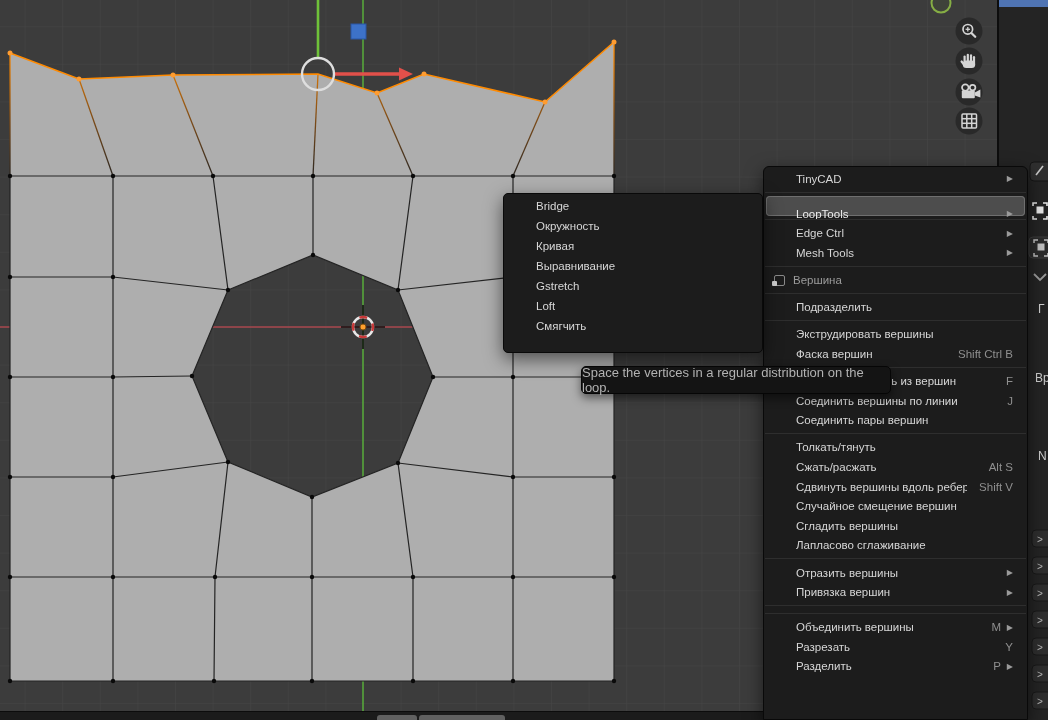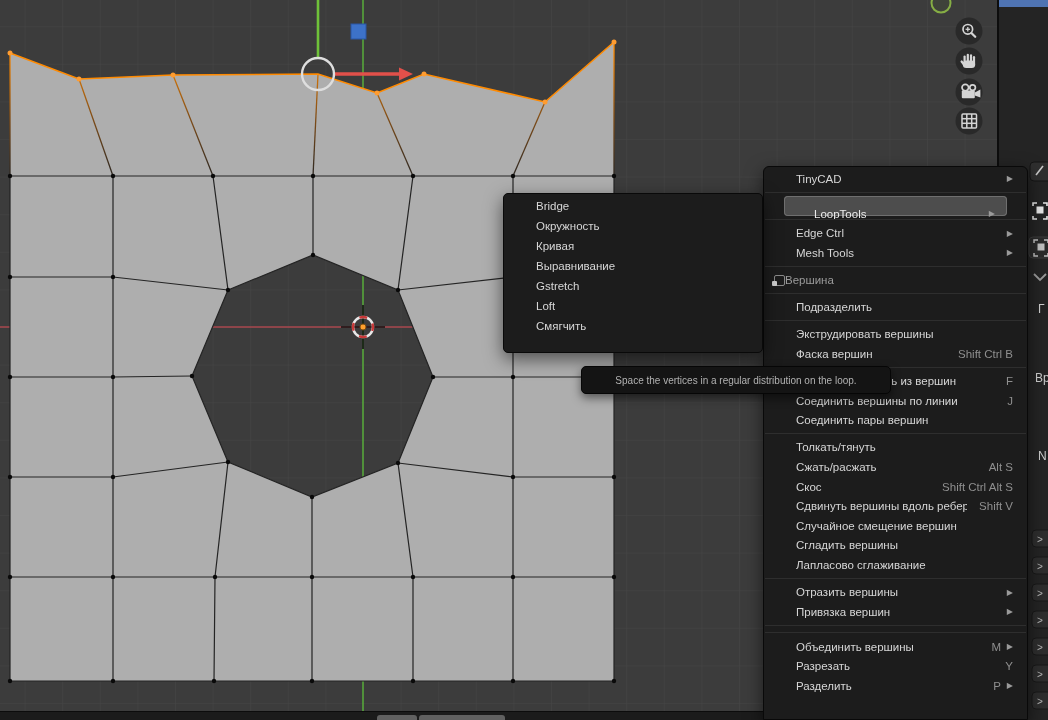--- a/index.html
+++ b/index.html
@@ -29,36 +29,36 @@
   .menu{position:absolute;background:var(--menu-bg);border:1px solid #090909;z-index:5;
     box-shadow:0 6px 18px rgba(0,0,0,.55);font-size:11.5px;color:var(--menu-text)}
   #context-menu{left:763px;top:166px;width:265px;height:554px;border-radius:6px 6px 0 0;padding-top:2px;overflow:hidden}
   #looptools-menu{left:503px;top:193px;width:260px;height:160px;border-radius:5px;padding-top:2px;z-index:6;overflow:hidden}
   .mi{height:19.6px;display:flex;align-items:center;padding:0 14px 0 32px;position:relative;white-space:nowrap}
   #looptools-menu .mi{height:20px}
   .mi .lbl{flex:0 1 auto;overflow:hidden}
   .mi .sc{margin-left:auto;color:var(--menu-muted);padding-left:12px}
   .mi .arr{margin-left:auto;color:#9a9a9a;font-size:8px;width:12px;text-align:right;flex:0 0 auto}
   .mi .sc + .arr{margin-left:0}
-  .mi.hl{background:var(--hl-bg);border-radius:4px;margin:0 20px;padding:16px 12px 0 30px;
+  .mi.hl{background:var(--hl-bg);border-radius:4px;margin:0 2px;padding:16px 12px 0 30px;
     box-shadow:inset 0 0 0 1px var(--hl-border);color:#ececec}
   .mi .ul{text-decoration:underline;text-underline-offset:2px}
   .msep{height:7.6px;position:relative}
   .msep::after{content:"";position:absolute;left:1px;right:1px;top:3px;border-top:1px solid #2e2e2e}
-  .mhdr{height:19.6px;display:flex;align-items:center;padding:0 14px 0 8px;color:#9b9b9b}
+  .mhdr{height:19.6px;display:flex;align-items:center;gap:8px;padding:0 14px 0 8px;color:#9b9b9b}
   .mhdr .vicon{width:13px;height:13px;position:relative;flex:0 0 auto}
   .mhdr .vicon::before{content:"";position:absolute;left:2px;top:2px;width:9px;height:9px;
     border:1.4px solid #8a8a8a;border-radius:2px}
   .mhdr .vicon::after{content:"";position:absolute;left:0;bottom:0;width:5px;height:5px;
     background:#cfcfcf;border-radius:1px}
 
   
   #tooltip{position:absolute;left:581px;top:366px;width:310px;height:28px;background:var(--tooltip-bg);
     border:1px solid #060606;border-radius:5px;z-index:7;display:flex;align-items:center;justify-content:center;
-    color:var(--tooltip-text);font-size:10px;box-shadow:0 4px 10px rgba(0,0,0,.5)}
+    color:var(--tooltip-text);font-size:13px;box-shadow:0 4px 10px rgba(0,0,0,.5)}
 </style>
 </head>
 <body>
 
 <div id="stage">
 
   <svg id="viewport-svg" width="997" height="711" viewBox="0 0 997 711">
     <defs>
       <pattern id="gridp" width="37.6" height="37.6" patternUnits="userSpaceOnUse" x="24.6" y="26.2">
         <path d="M 37.6 0 L 0 0 0 37.6" fill="none" stroke="var(--grid-line)" stroke-width="1"></path>
@@ -331,24 +331,20 @@
       </div>
     <div class="msep"></div>
     <div class="mi">
         <span class="lbl">Толкать/тянуть</span>
       </div>
     <div class="mi">
       <span class="lbl">Сжать/расжать</span>
         <span class="sc">Alt S</span>
     </div>
     <div class="mi">
-      <span class="lbl">Скос</span>
-        <span class="sc">Shift Ctrl Alt S</span>
-    </div>
-    <div class="mi">
       <span class="lbl">Сдвинуть вершины вдоль ребер</span>
         <span class="sc">Shift V</span>
     </div>
     <div class="mi">
         <span class="lbl">Случайное смещение вершин</span>
       </div>
     <div class="mi">
         <span class="lbl">Сгладить вершины</span>
       </div>
     <div class="mi">

